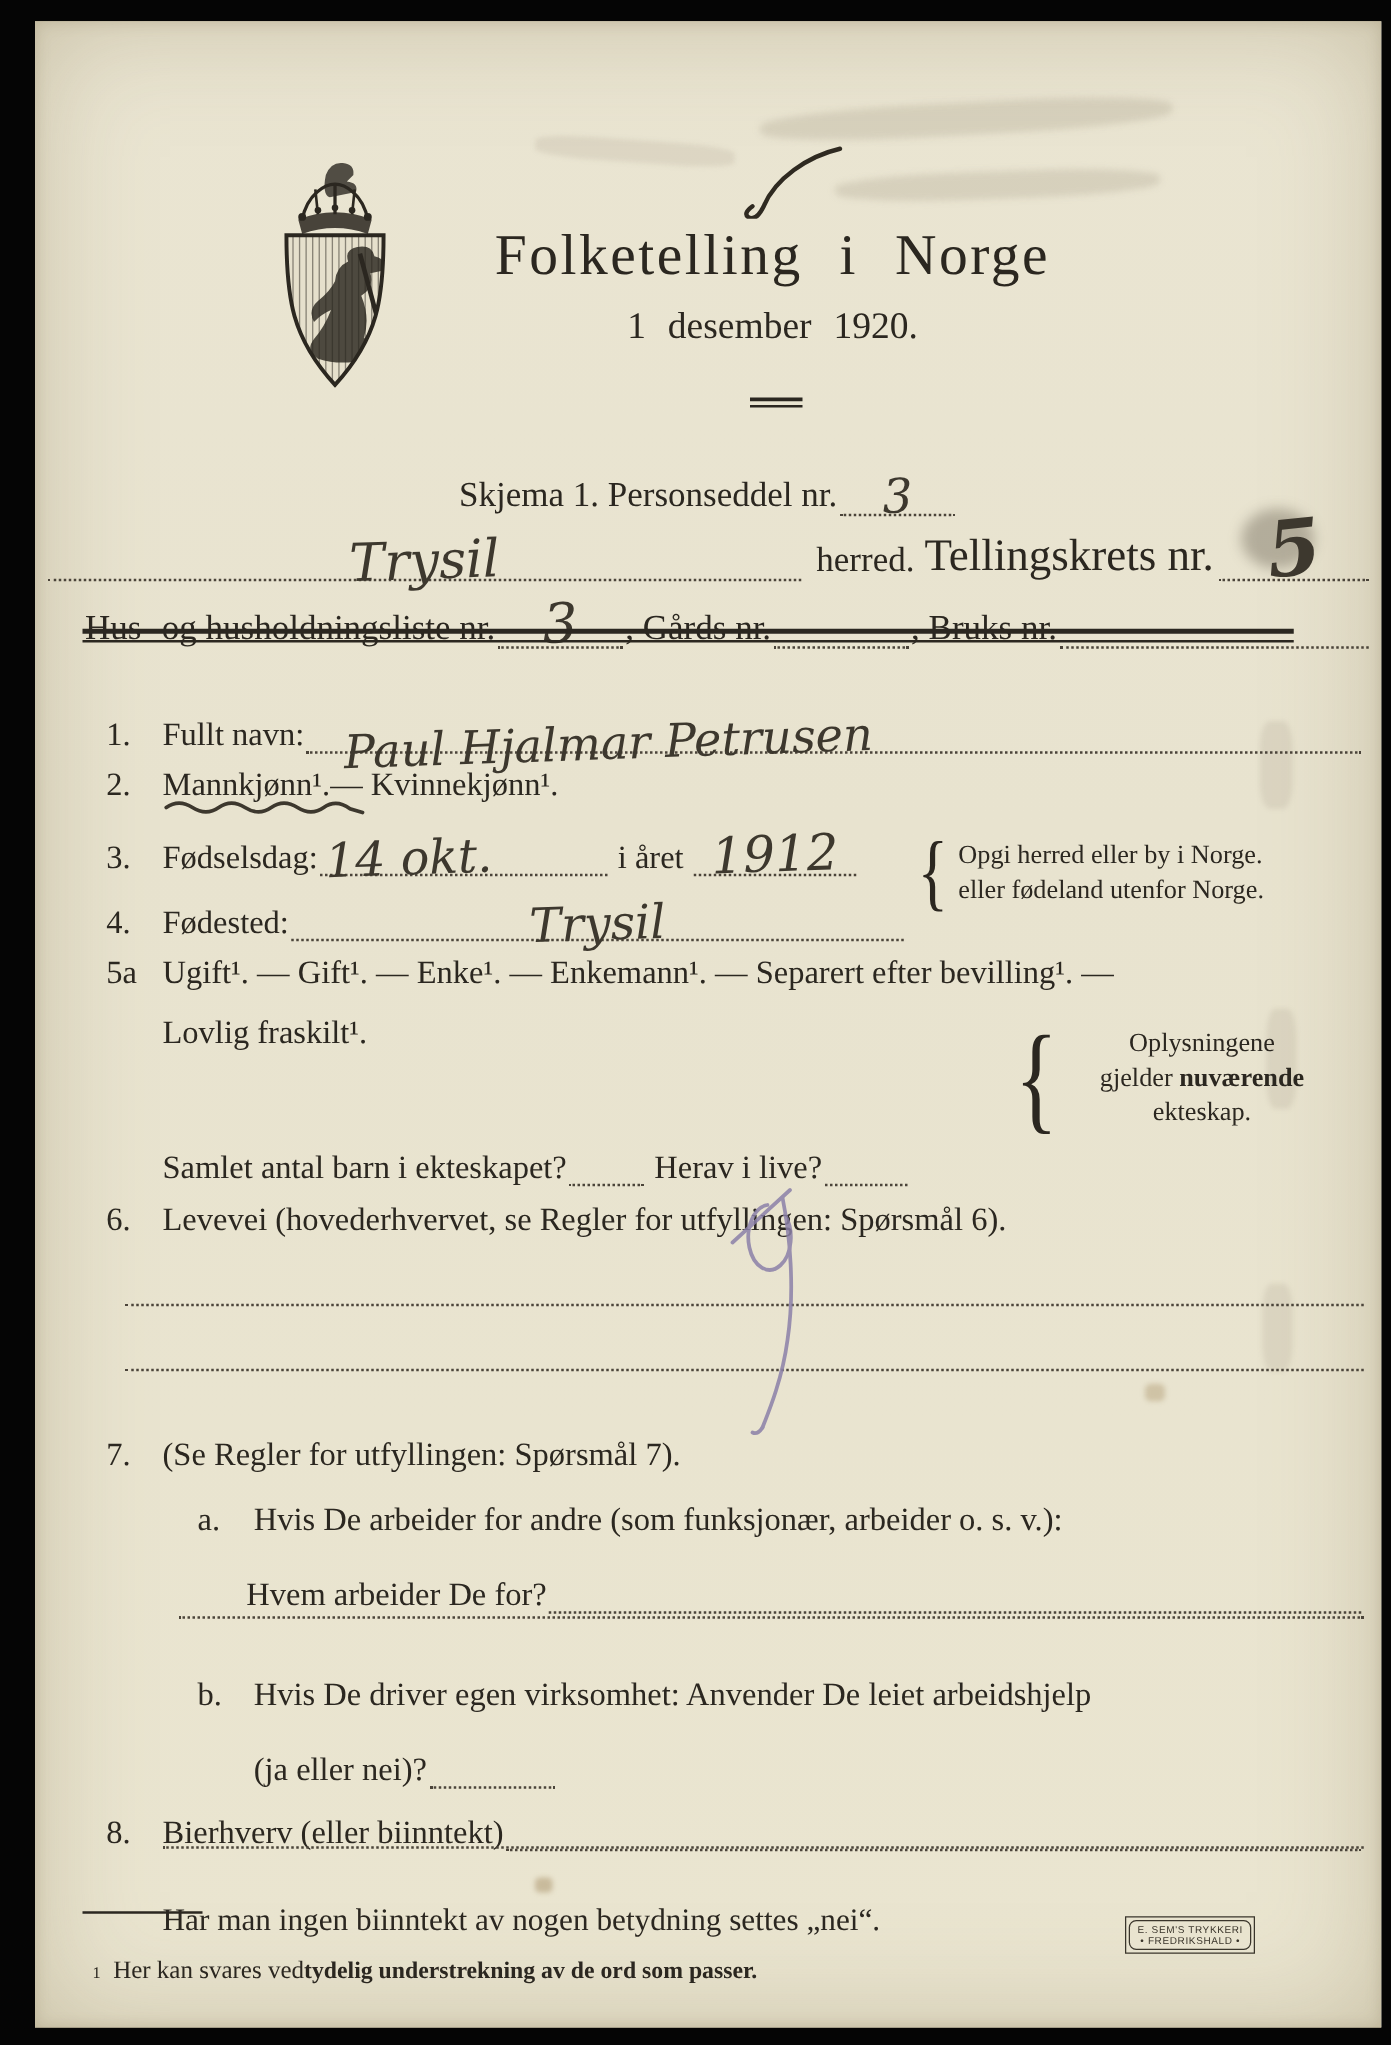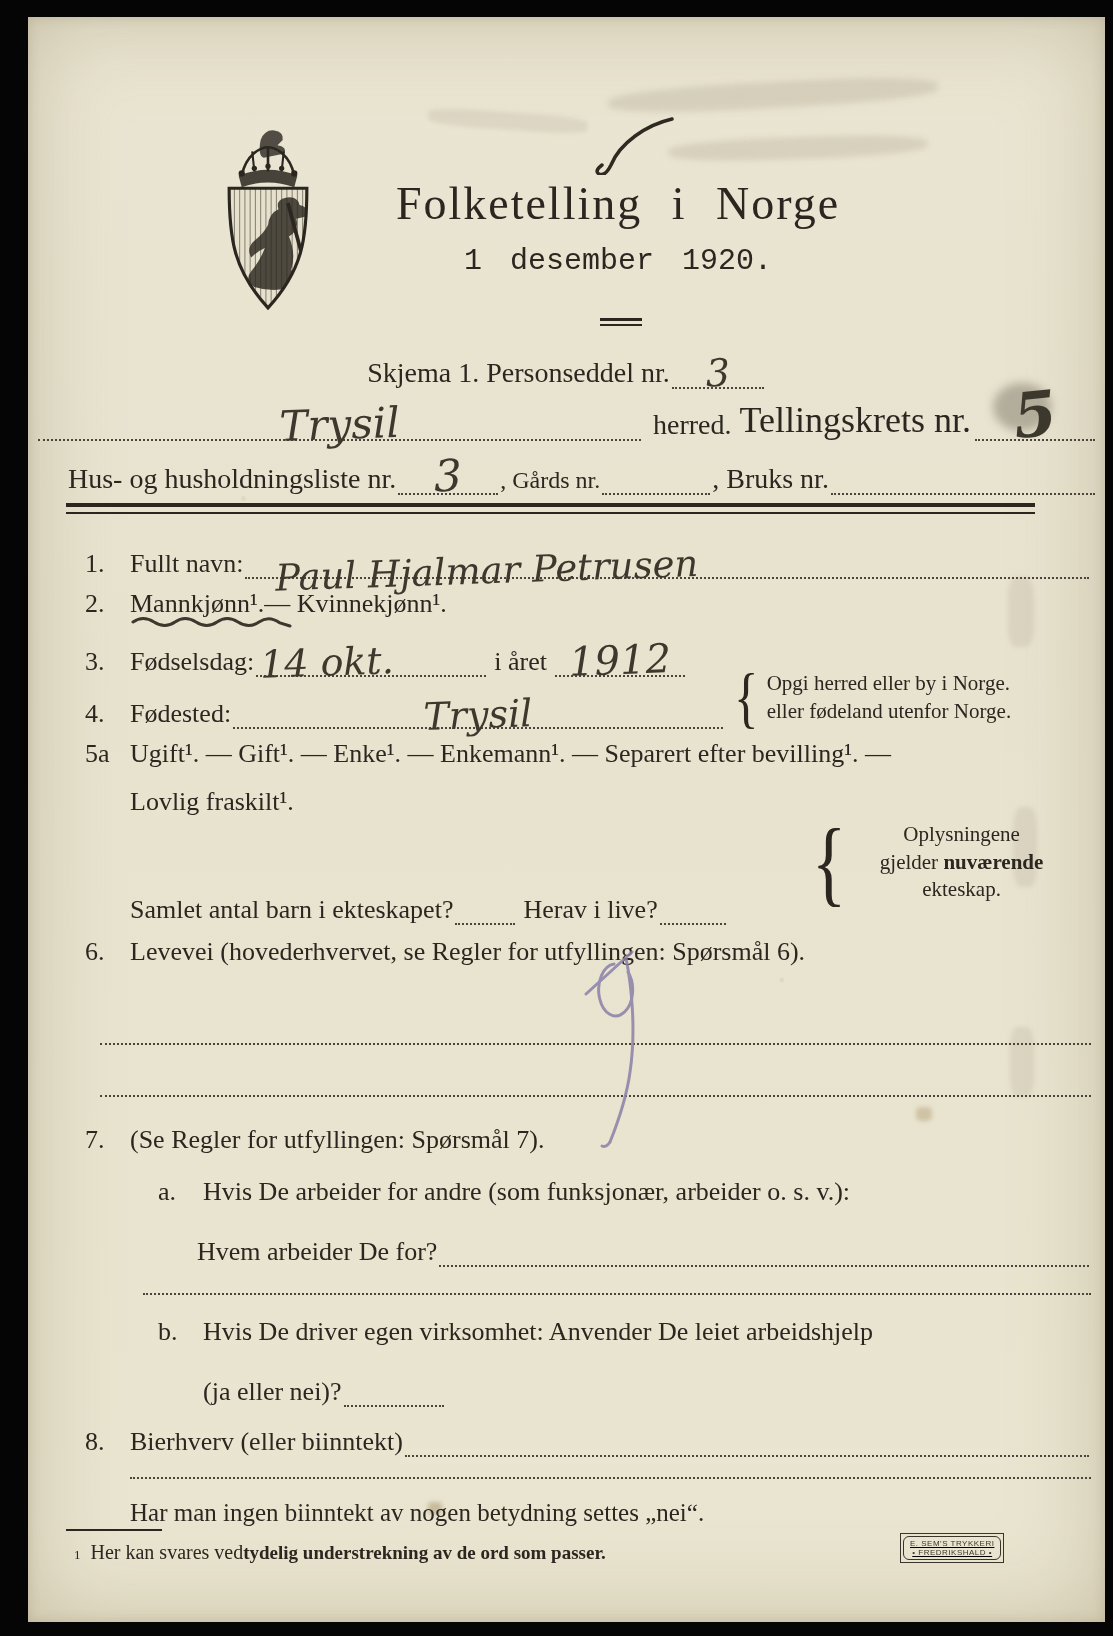--- a/index.html
+++ b/index.html
@@ -13,42 +13,42 @@
   .paper{
     position:absolute;left:28px;top:17px;width:1077px;height:1605px;
     background:#e9e4d1;
     background-image:
       radial-gradient(circle at 20% 30%, rgba(210,200,165,.35) 0 2px, transparent 3px),
       radial-gradient(circle at 70% 60%, rgba(205,195,160,.3) 0 2px, transparent 3px),
       linear-gradient(180deg, #eae5d2 0%, #e8e3cf 40%, #eae5d0 100%);
     box-shadow:inset 0 0 90px rgba(140,125,90,.35), inset 0 0 12px rgba(120,105,70,.25);
     position:absolute;
   }
-  .row{position:absolute;display:flex;align-items:flex-end;}
+  .row{position:absolute;display:flex;align-items:flex-end;margin-top:24px;}
   .txt{font-size:26px;line-height:1.15;color:#2b2720;white-space:nowrap;}
   .num{width:45px;font-size:26px;color:#2b2720;flex:0 0 auto;}
   .dotfill{flex:1 1 auto;border-bottom:2px dotted #4b443a;height:4px;position:relative;margin:0 2px;}
   .dotfix{flex:0 0 auto;border-bottom:2px dotted #4b443a;height:4px;position:relative;margin:0 2px;}
   .hw{
     position:absolute;bottom:-6px;left:0;right:0;text-align:center;
     font-style:italic;color:#3d382e;white-space:nowrap;
     font-family:"DejaVu Serif",serif;
     transform:rotate(-2deg);
   }
   .dotline{position:absolute;border-bottom:2px dotted #4b443a;height:2px;}
   .title-block{position:absolute;text-align:center;color:#2b2720;}
   .title{font-size:46px;letter-spacing:2px;word-spacing:16px;font-weight:500;}
-  .subtitle{font-size:30px;margin-top:14px;word-spacing:10px;font-family:Liberation Mono, monospace;}
+  .subtitle{font-size:30px;margin-top:14px;word-spacing:10px;}
   .divider{position:absolute;width:42px;border-top:3px solid #2b2720;border-bottom:2px solid #2b2720;height:3px;}
   .notesmall{font-size:21px;line-height:1.3;color:#2b2720;white-space:nowrap;}
   .brace{font-size:76px;font-weight:400;color:#2b2720;transform:scaleX(.75);line-height:.9;}
   .wavy{position:relative;display:inline-block;}
   .wavy svg{position:absolute;left:0;bottom:-9px;}
   .stamp{
-    position:absolute;border:1.5px solid #3a352b;padding:2px;background:rgba(233,228,209,.6);text-decoration:underline;
+    position:absolute;border:1.5px solid #3a352b;padding:2px;background:rgba(233,228,209,.6);
   }
   .stamp-inner{
     border:1px solid #3a352b;border-radius:6px;padding:2px 6px;text-align:center;
     font-size:8px;line-height:9px;letter-spacing:.5px;color:#3a352b;white-space:nowrap;
     font-family:"Liberation Sans",sans-serif;
   }
   .smudge{position:absolute;background:rgba(130,118,92,.18);filter:blur(3px);border-radius:40%;}
   .smudge2{position:absolute;background:rgba(120,110,88,.12);filter:blur(2px);border-radius:30%;}
   .blob{position:absolute;background:rgba(80,72,58,.35);filter:blur(5px);border-radius:50%;}
   sup{font-size:.6em;}
@@ -127,21 +127,21 @@
       <span class="blob" style="left:18px;top:-52px;width:58px;height:48px;"></span>
       <span class="hw" style="font-size:62px;bottom:-12px;font-weight:bold;transform:rotate(-6deg);">5</span>
     </span>
   </div>
 
   <div class="row" style="left:40px;top:434px;right:8px;height:44px;">
     <span class="txt" style="font-size:28px;">Hus- og husholdningsliste nr.</span>
     <span class="dotfix" style="width:100px;">
       <span class="hw" style="font-size:44px;bottom:-8px;">3</span>
     </span>
-    <span class="txt" style="font-size:24px;">, Gårds nr.</span>
+    <span class="txt" style="font-size:28px;">, Gårds nr.</span>
     <span class="dotfix" style="width:108px;"></span>
     <span class="txt" style="font-size:28px;">, Bruks nr.</span>
     <span class="dotfill"></span>
   </div>
 
   <div style="position:absolute;left:38px;top:486px;right:70px;border-top:4px solid #2b2720;border-bottom:2px solid #2b2720;height:5px;"></div>
 
   <div class="row" style="left:57px;top:518px;right:14px;height:44px;">
     <span class="num">1.</span>
     <span class="txt">Fullt navn:</span>

